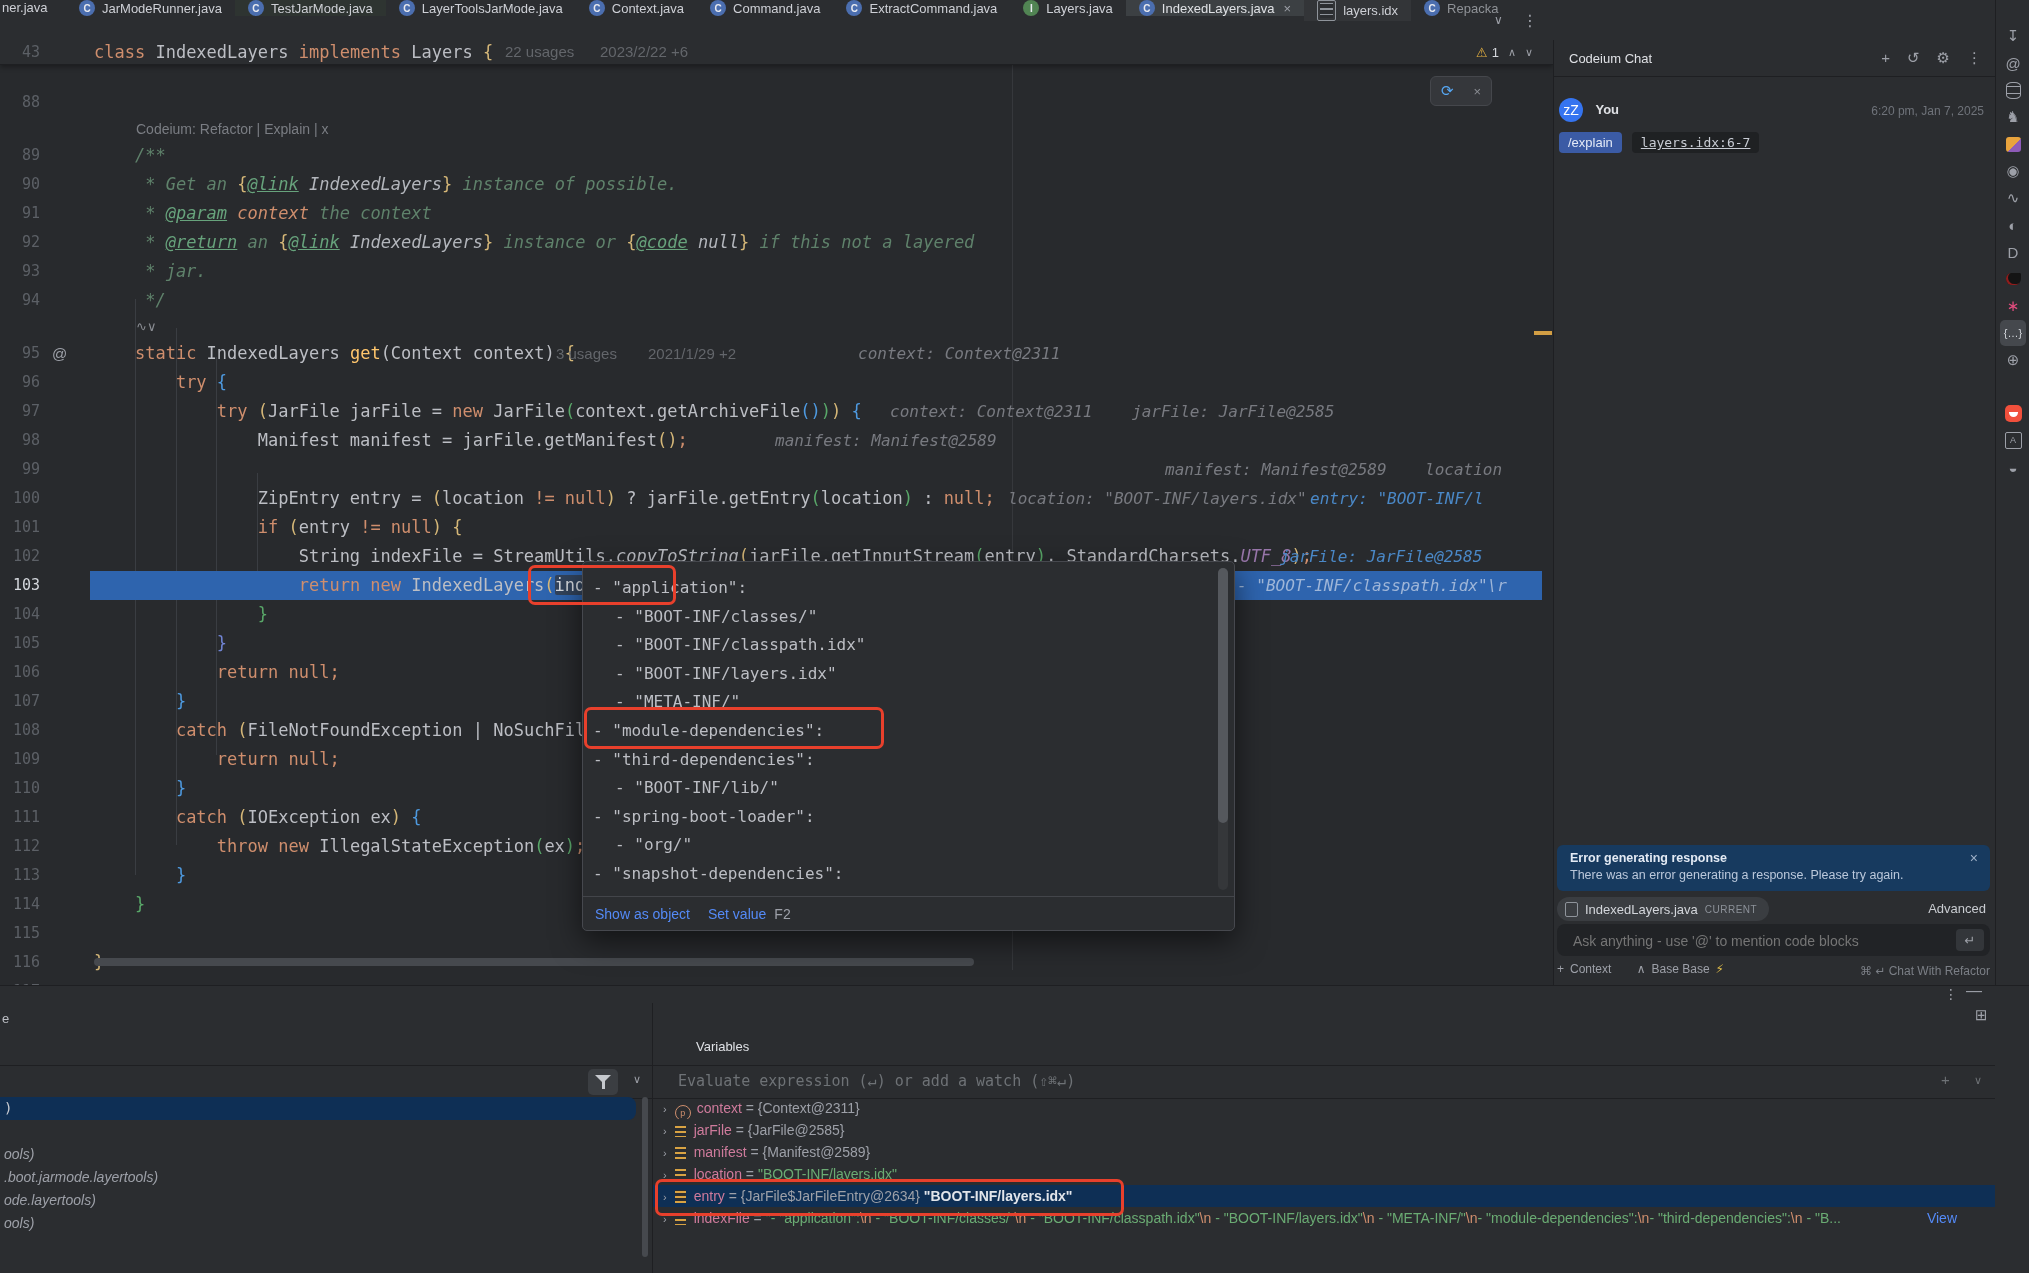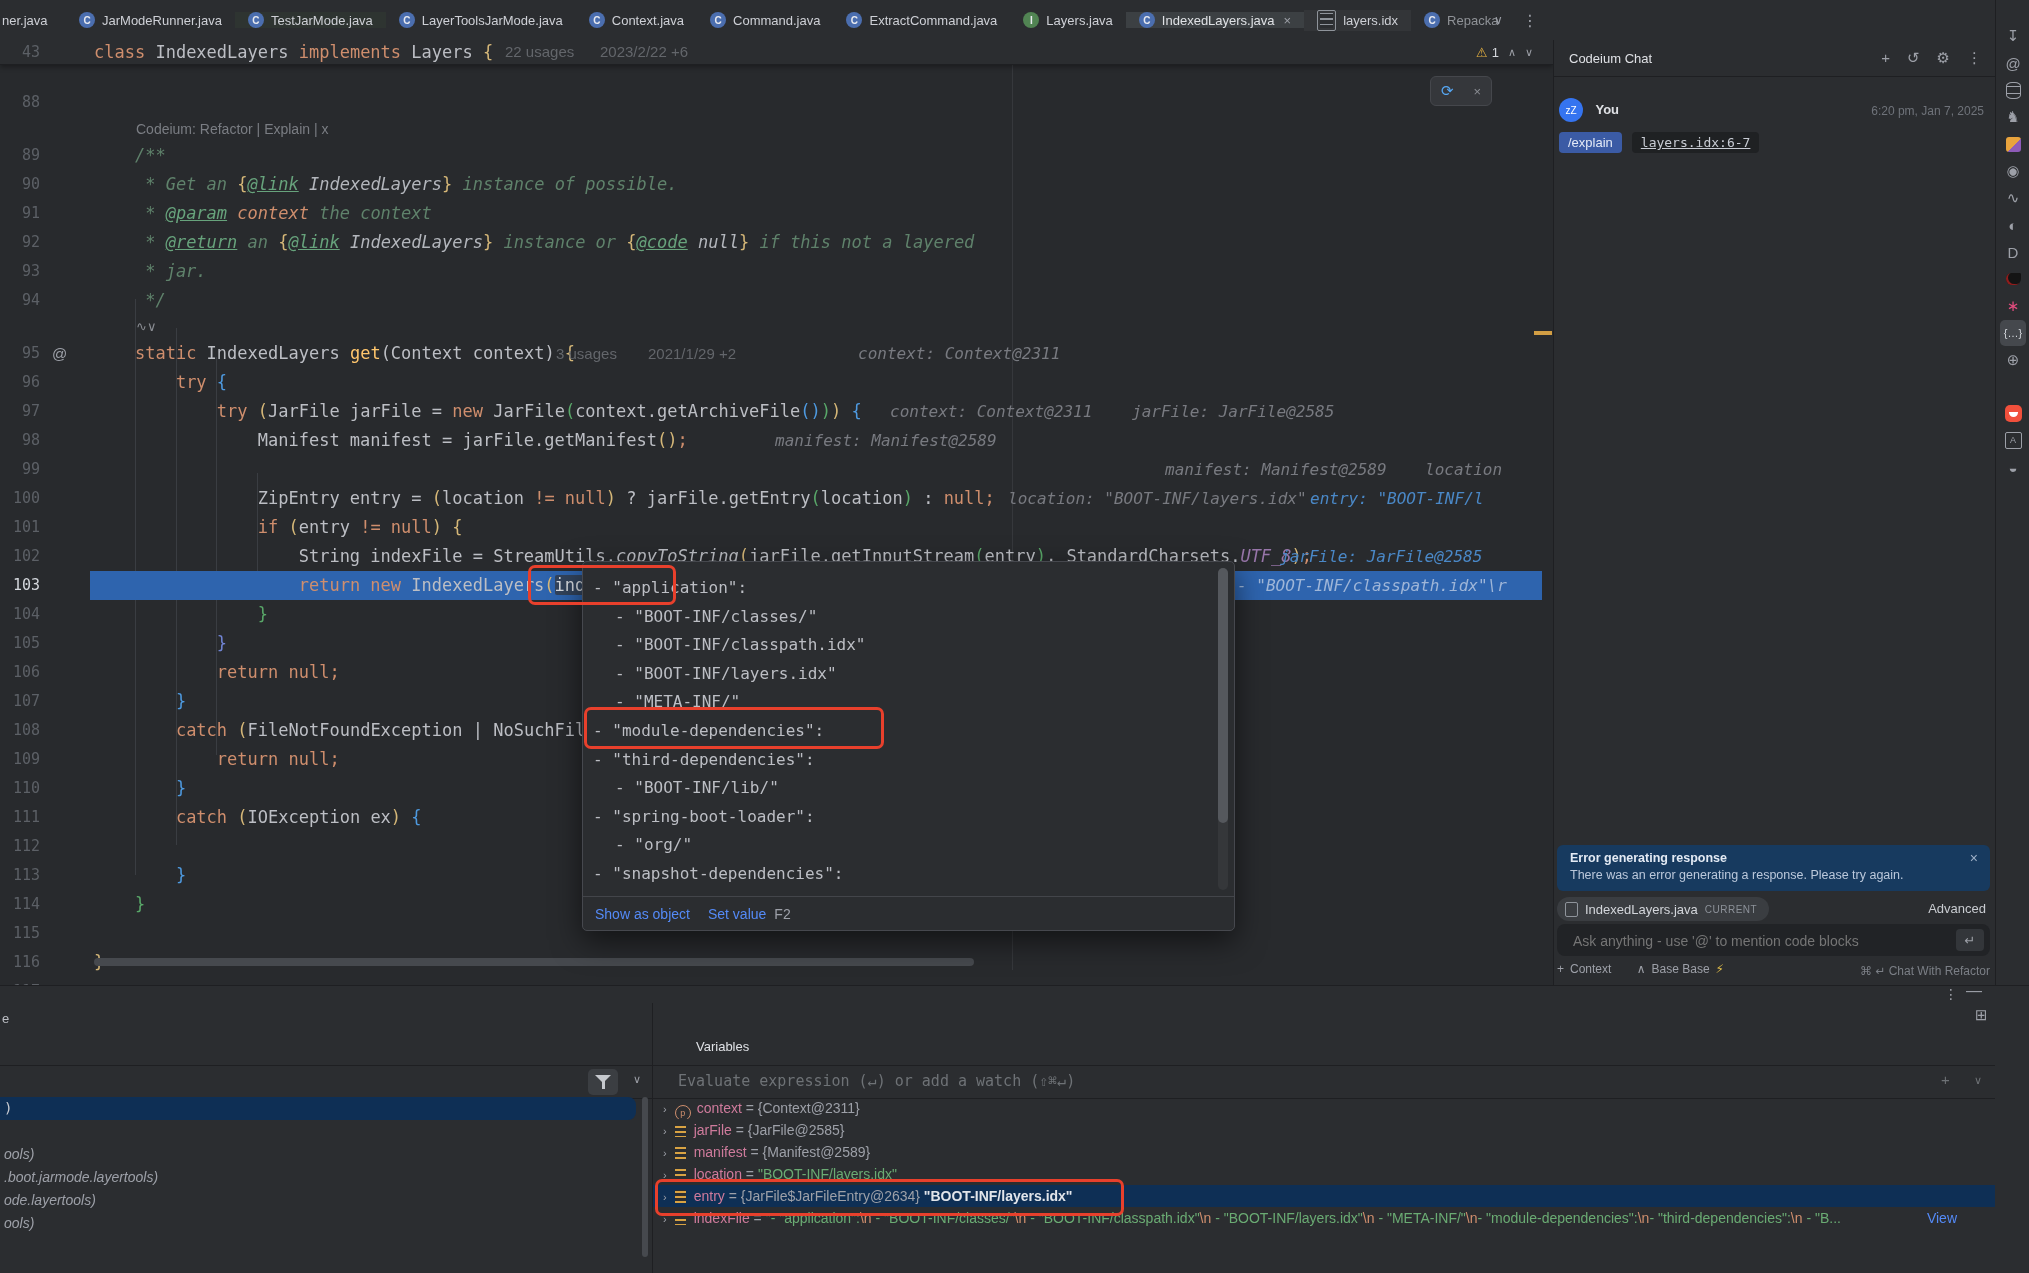--- a/index.html
+++ b/index.html
@@ -2,21 +2,21 @@
 <html><head>
 <meta charset="utf-8">
 <style>
   html,body{margin:0;padding:0;background:#1E1F22;}
   #app{position:relative;width:2029px;height:1273px;background:#2B2D30;overflow:hidden;
        font-family:"Liberation Sans","DejaVu Sans",sans-serif;color:#BCBEC4;}
   .mono{font-family:"DejaVu Sans Mono",monospace;}
 
   
   #tabbar{position:absolute;left:0;top:0;width:1995px;height:40px;background:#2B2D30;
-          border-bottom:1px solid #1E1F22;display:flex;align-items:center;overflow:hidden;}
+          border-bottom:1px solid #1E1F22;display:flex;align-items:flex-start;overflow:hidden;}
   .tab{display:flex;align-items:center;gap:7px;padding:0 13px;font-size:13px;color:#CED0D6;
        white-space:nowrap;cursor:default;}
   .tab.first{width:58px;padding:0 6px 0 2px;overflow:hidden;}
   .tab.active{background:#3C4043;color:#DFE1E5;}
   .tab.test{background:#2E3431;}
   .tab.preview{background:#333538;}
   .tab.faded{color:#8F9297;}
   .tab .close{color:#9DA0A8;font-size:13px;margin-left:2px;}
   .ic{width:16px;height:16px;border-radius:50%;display:inline-flex;align-items:center;justify-content:center;
       font-size:10px;font-weight:bold;color:#E8EAF0;flex:none;}
@@ -93,21 +93,21 @@
   .redbox{position:absolute;border:3px solid #E8402C;border-radius:7px;z-index:20;pointer-events:none;}
 
   
   #codeium{position:absolute;left:1553px;top:40px;width:442px;height:945px;background:#2B2D30;border-left:1px solid #1E1F22;}
   #cd-header{position:absolute;left:0;top:0;right:0;height:36px;border-bottom:1px solid #1E1F22;
              display:flex;align-items:center;}
   #cd-title{margin-left:15px;font-size:13px;color:#DFE1E5;}
   #cd-hicons{position:absolute;right:14px;display:flex;gap:17px;color:#9DA0A8;font-size:15px;}
   #cd-msg{position:absolute;left:5px;top:58px;right:8px;}
   .avatar{display:inline-flex;width:24px;height:24px;border-radius:50%;background:#3574F0;color:#fff;
-          font-size:10px;align-items:center;justify-content:center;vertical-align:middle;}
+          font-size:14px;align-items:center;justify-content:center;vertical-align:middle;}
   #cd-you{font-size:13px;font-weight:bold;color:#DFE1E5;margin-left:8px;}
   #cd-time{position:absolute;right:4px;top:6px;font-size:12px;color:#6F737A;}
   #cd-chips{position:absolute;left:5px;top:92px;display:flex;gap:10px;}
   .chip-cmd{background:#3B5BA5;color:#E4EAF7;font-size:13px;border-radius:4px;padding:3px 9px;}
   .chip-ref{background:#1F2123;color:#C8CCD4;font-size:13px;border-radius:4px;padding:3px 9px;
             font-family:"DejaVu Sans Mono",monospace;text-decoration:underline;}
   #cd-error{position:absolute;left:3px;right:6px;top:805px;height:46px;background:#173A5F;border-radius:6px;}
   #cd-error .t{position:absolute;left:13px;top:6px;font-size:12.5px;font-weight:bold;color:#E3EAF4;}
   #cd-error .b{position:absolute;left:13px;top:23px;font-size:12.5px;color:#BBC8DB;}
   #cd-error .x{position:absolute;right:12px;top:5px;color:#9FB0C7;font-size:14px;}
@@ -330,20 +330,21 @@
         <div class="crow" style="top: 734px; height: 29px; line-height: 29px;">
           <span class="lnum">110</span>
           <pre class="ctext" style="position: absolute;"><span class="sg-p">        </span><span class="sg-b">}</span></pre>
         </div>
         <div class="crow" style="top: 763px; height: 29px; line-height: 29px;">
           <span class="lnum">111</span>
           <pre class="ctext" style="position: absolute;"><span class="sg-p">        </span><span class="sg-k">catch </span><span class="sg-y">(</span><span class="sg-p">IOException ex</span><span class="sg-y">)</span><span class="sg-p"> </span><span class="sg-b">{</span></pre>
         </div>
         <div class="crow" style="top: 792px; height: 29px; line-height: 29px;">
           <span class="lnum">112</span>
+          <pre class="ctext" style="position: absolute;"><span class="sg-p">            </span><span class="sg-k">throw new </span><span class="sg-p">IllegalStateException</span><span class="sg-g">(</span><span class="sg-p">ex</span><span class="sg-g">)</span><span class="sg-k">;</span></pre>
         </div>
         <div class="crow" style="top: 821px; height: 29px; line-height: 29px;">
           <span class="lnum">113</span>
           <pre class="ctext" style="position: absolute;"><span class="sg-p">        </span><span class="sg-b">}</span></pre>
         </div>
         <div class="crow" style="top: 850px; height: 29px; line-height: 29px;">
           <span class="lnum">114</span>
           <pre class="ctext" style="position: absolute;"><span class="sg-p">    </span><span class="sg-g">}</span></pre>
         </div>
         <div class="crow" style="top: 879px; height: 29px; line-height: 29px;">

